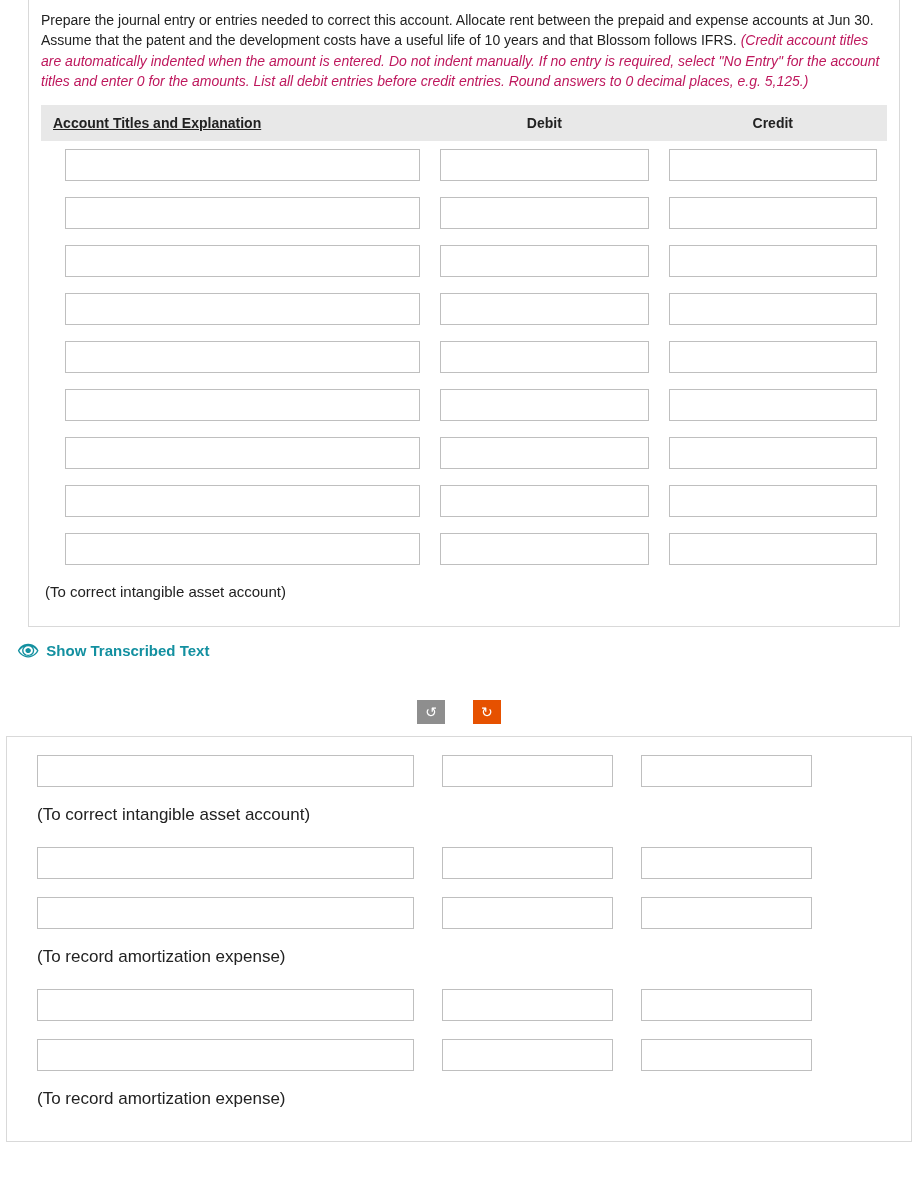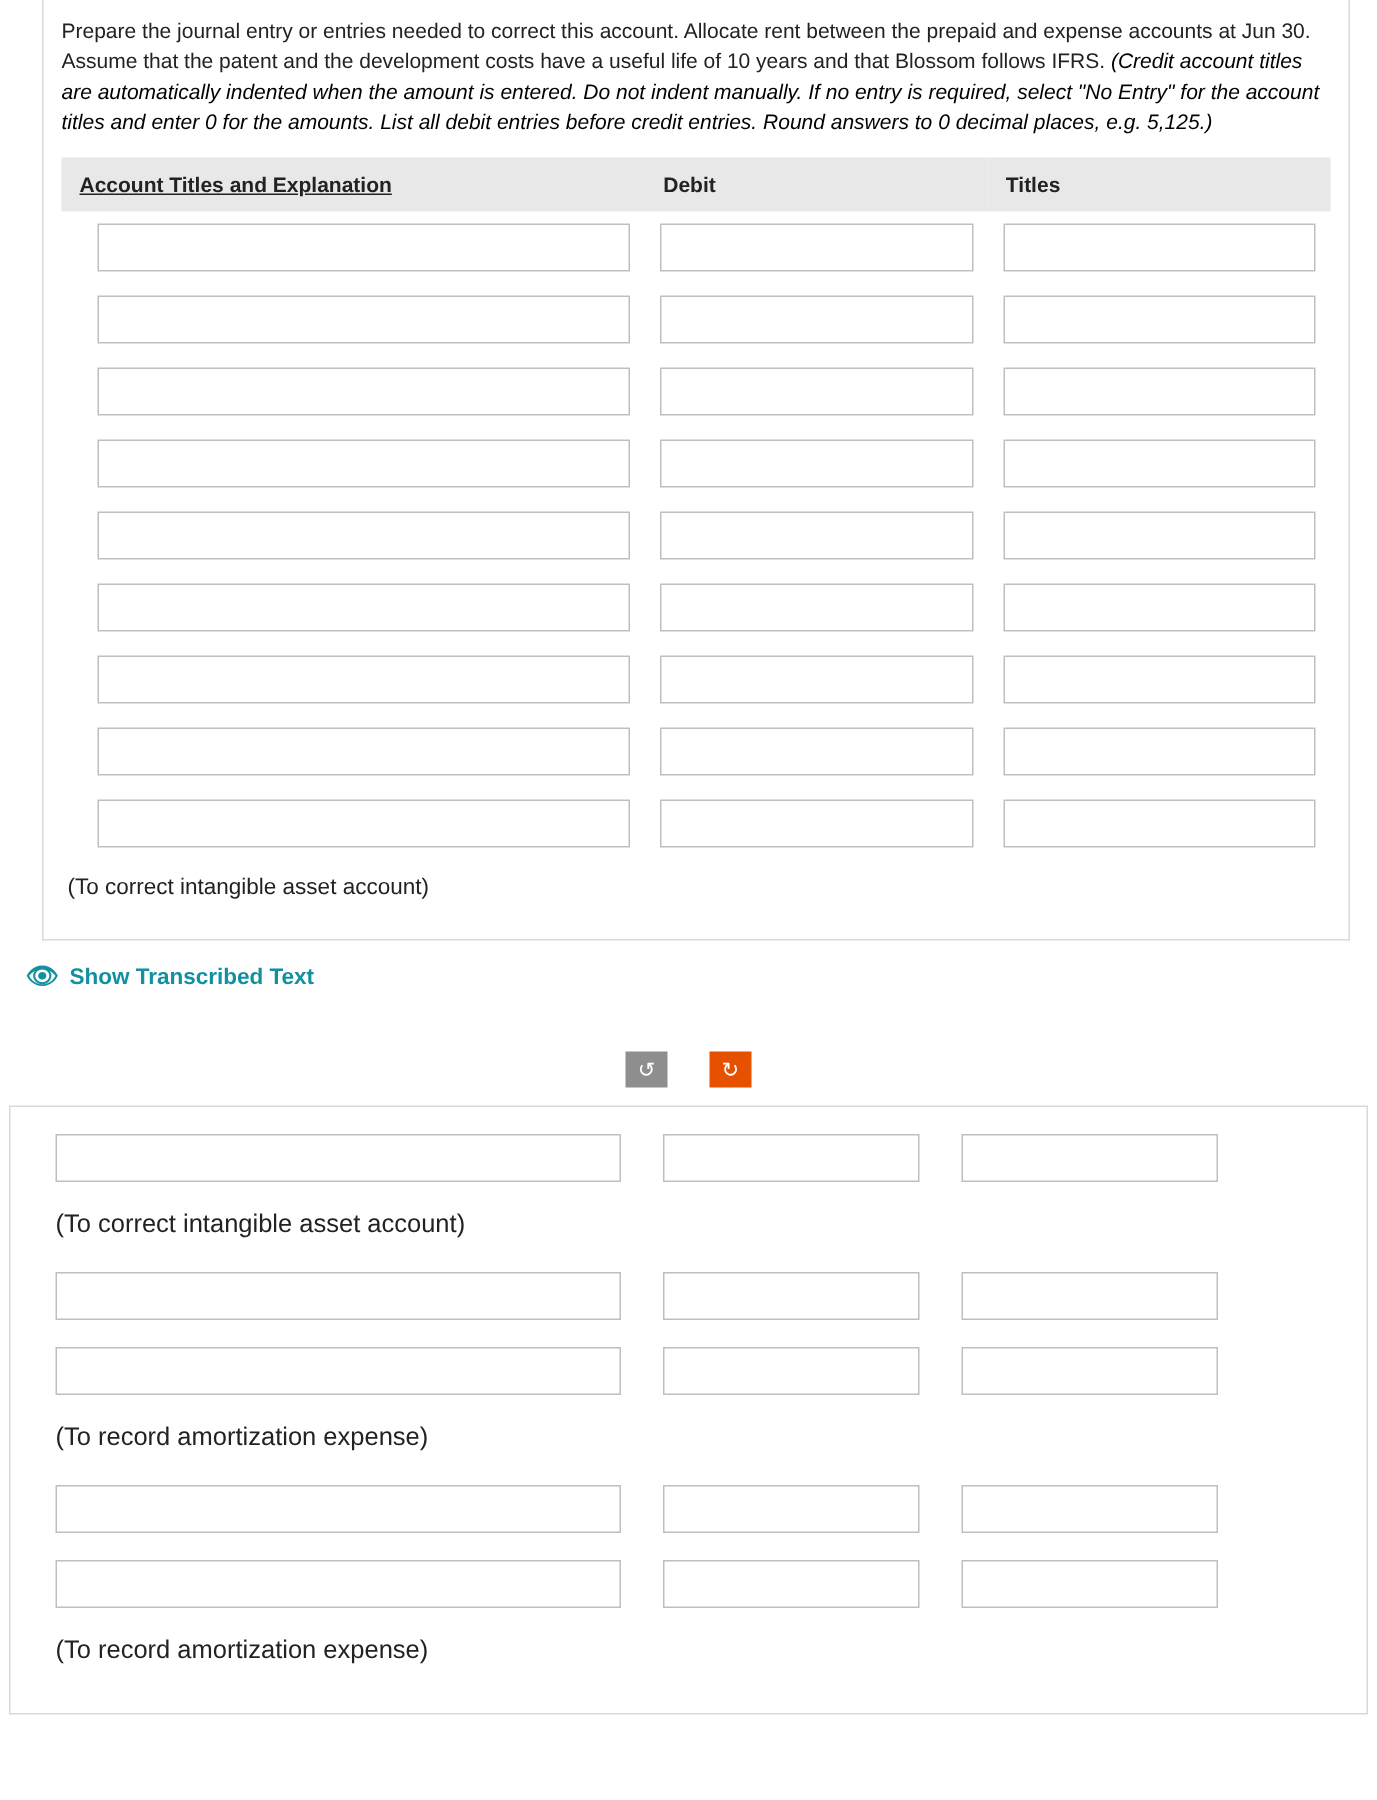--- a/index.html
+++ b/index.html
@@ -16,35 +16,35 @@
     border-top: none;
     margin: 0 18px 6px 28px;
     padding: 10px 12px 16px 12px;
     background: #fff;
   }
   .instructions {
     line-height: 1.45;
     margin-bottom: 14px;
   }
   .red-italic {
-    color: #000000;
+    color: #be185d;
     font-style: italic;
   }
   .je-table {
     width: 100%;
     border-collapse: collapse;
   }
   .je-table th {
     background: #e8e8e8;
     text-align: left;
     font-weight: bold;
     font-size: 14px;
     padding: 10px 12px;
   }
-  .je-table th.center { text-align: left; }
+  .je-table th.center { text-align: center; }
   .je-table td {
     padding: 8px 10px;
     vertical-align: middle;
   }
   .acct-col { width: 46%; text-decoration: underline; }
   .deb-col  { width: 27%; }
   .cred-col { width: 27%; }
   .field {
     width: 100%;
     height: 32px;
@@ -116,21 +116,21 @@
 <div class="question-card">
   <div class="instructions">
     <span>Prepare the journal entry or entries needed to correct this account. Allocate rent between the prepaid and expense accounts at Jun 30. Assume that the patent and the development costs have a useful life of 10 years and that Blossom follows IFRS. </span><span class="red-italic">(Credit account titles are automatically indented when the amount is entered. Do not indent manually. If no entry is required, select "No Entry" for the account titles and enter 0 for the amounts. List all debit entries before credit entries. Round answers to 0 decimal places, e.g. 5,125.)</span>
   </div>
 
   <table class="je-table">
     <thead>
       <tr>
         <th class="acct-col">Account Titles and Explanation</th>
         <th class="deb-col center">Debit</th>
-        <th class="cred-col center">Titles</th>
+        <th class="cred-col center">Credit</th>
       </tr>
     </thead>
     <tbody>
       <tr>
           <td><input class="field acct-input" value="" style=""></td>
           <td><input class="field" value="" style=""></td>
           <td><input class="field" value="" style=""></td>
         </tr>
       <tr>
           <td><input class="field acct-input" value="" style=""></td>

